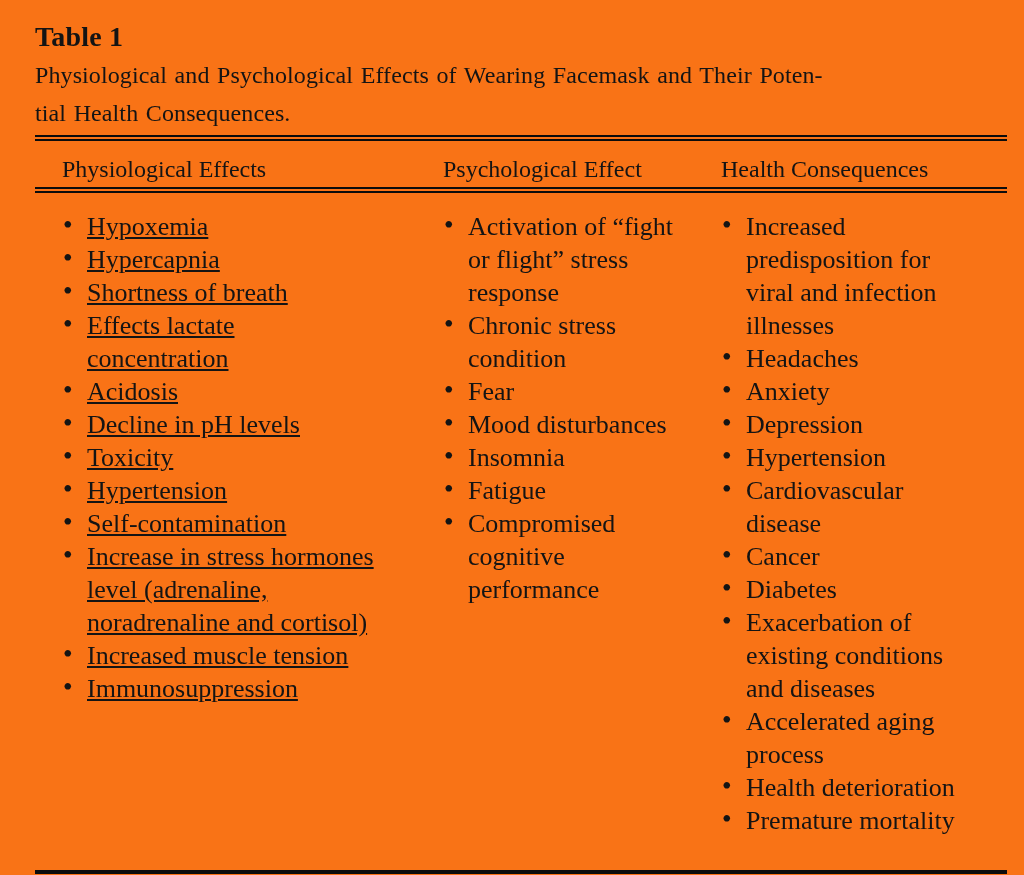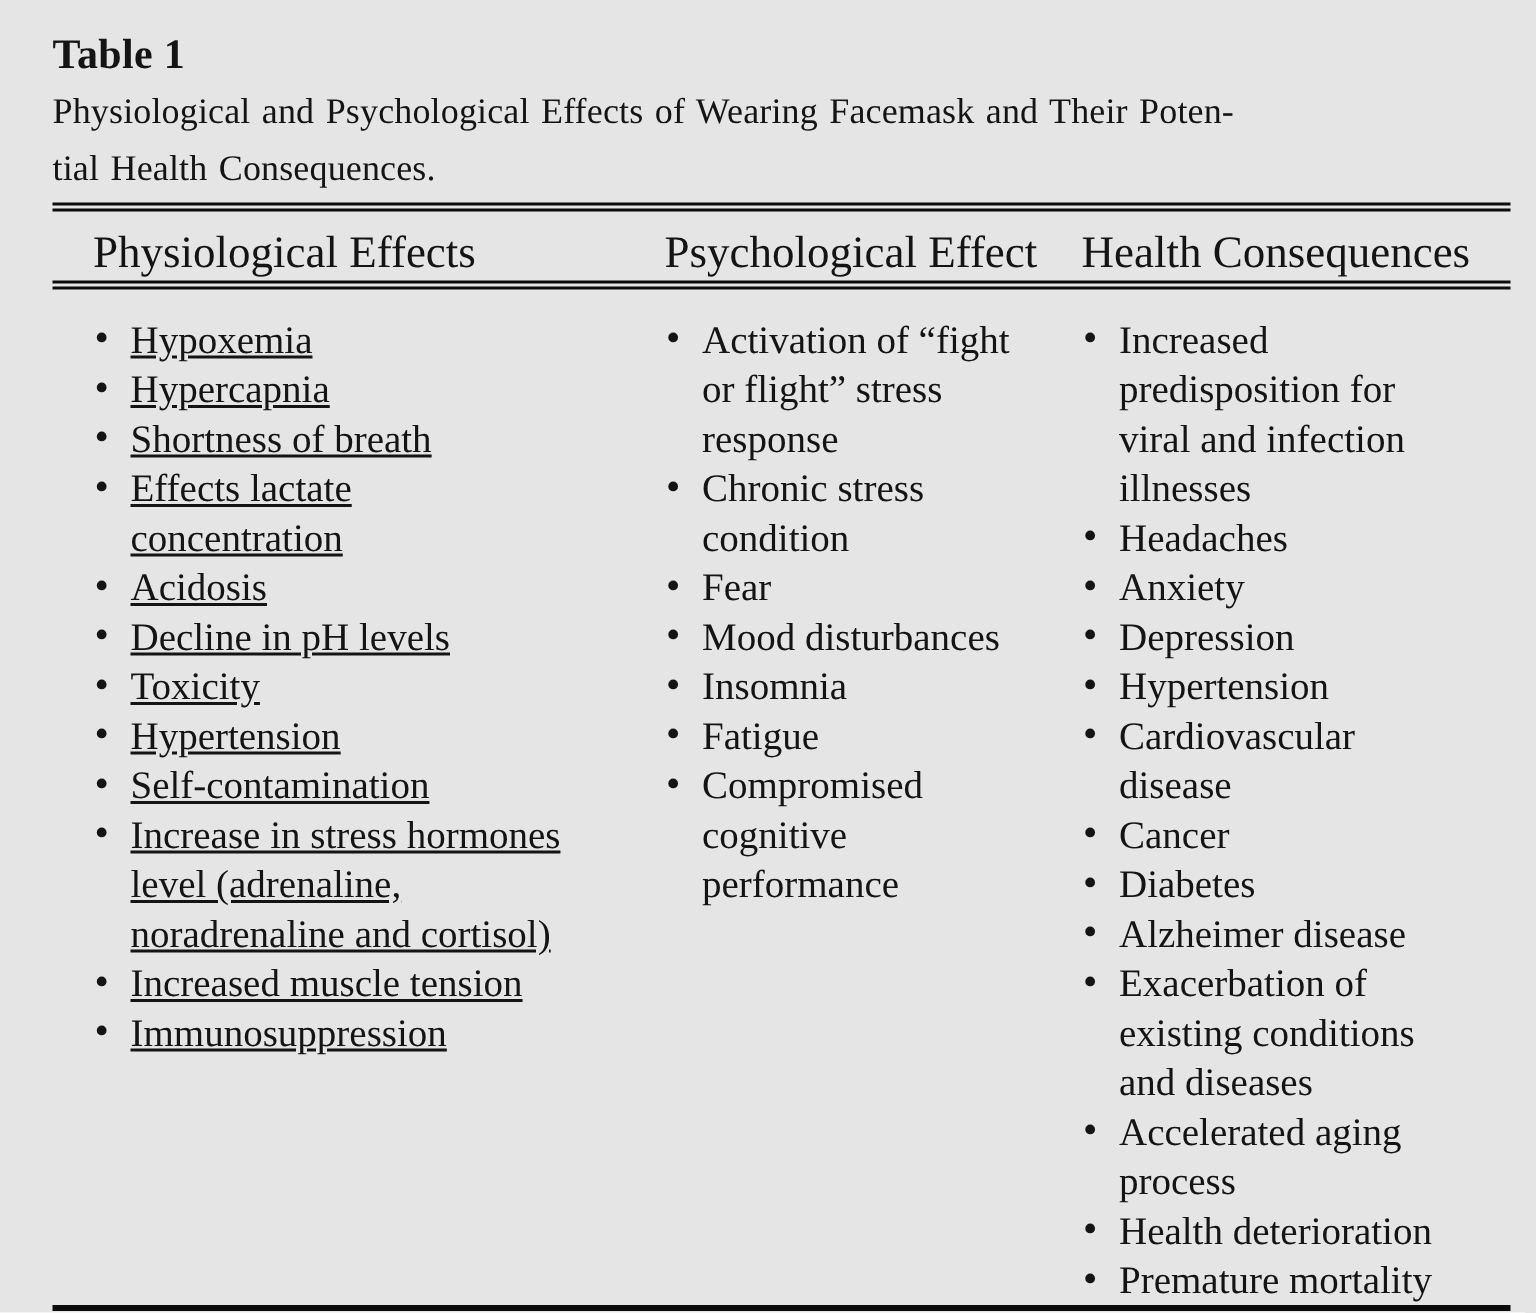--- a/index.html
+++ b/index.html
@@ -4,21 +4,21 @@
 <style>
   html, body {
     margin: 0;
     padding: 0;
     background: #ffffff;
   }
   .page {
     position: relative;
     width: 1024px;
     height: 875px;
-    background: #e5e5e5;
+    background: #f97316;
     color: #141414;
     font-family: "Liberation Serif", "DejaVu Serif", serif;
     overflow: hidden;
   }
   .tbl {
     position: absolute;
     left: 35px;
     top: 18px;
     width: 972px;
   }
@@ -47,21 +47,21 @@
     height: 0;
     width: 100%;
   }
   .header-row {
     position: relative;
     height: 46px;
   }
   .col-header {
     position: absolute;
     top: 11px;
-    font-size: 30px;
+    font-size: 24px;
     line-height: 34px;
     white-space: nowrap;
   }
   .h-col1 { left: 27px; }
   .h-col2 { left: 408px; }
   .h-col3 { left: 686px; }
   .body-row {
     position: relative;
     height: 677px;
     margin-top: 0;
@@ -152,21 +152,20 @@
 viral and infection
 illnesses</li>
           <li>Headaches</li>
           <li>Anxiety</li>
           <li>Depression</li>
           <li>Hypertension</li>
           <li>Cardiovascular
 disease</li>
           <li>Cancer</li>
           <li>Diabetes</li>
-          <li>Alzheimer disease</li>
           <li>Exacerbation of
 existing conditions
 and diseases</li>
           <li>Accelerated aging
 process</li>
           <li>Health deterioration</li>
           <li>Premature mortality</li>
         </ul>
     </div>
 

